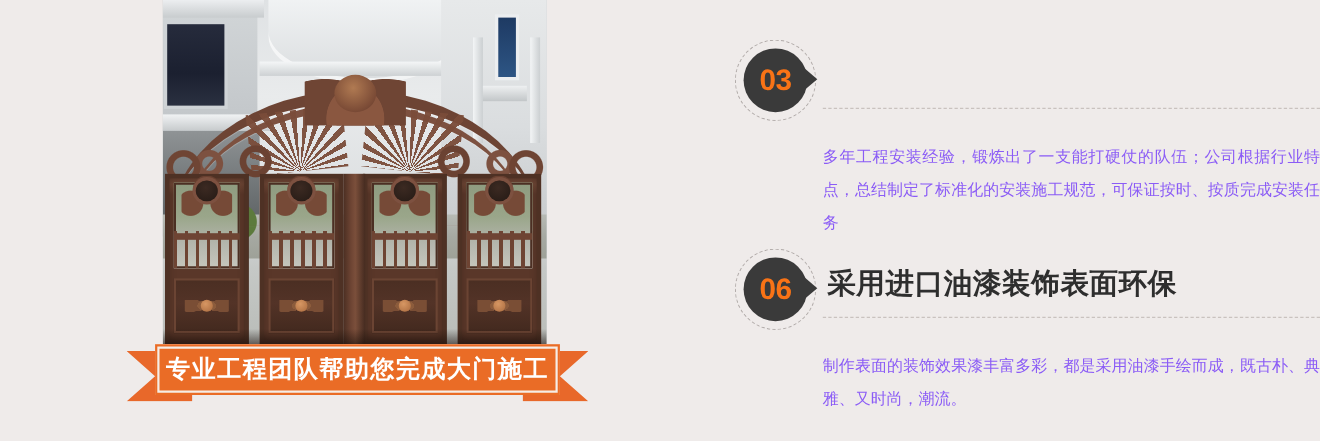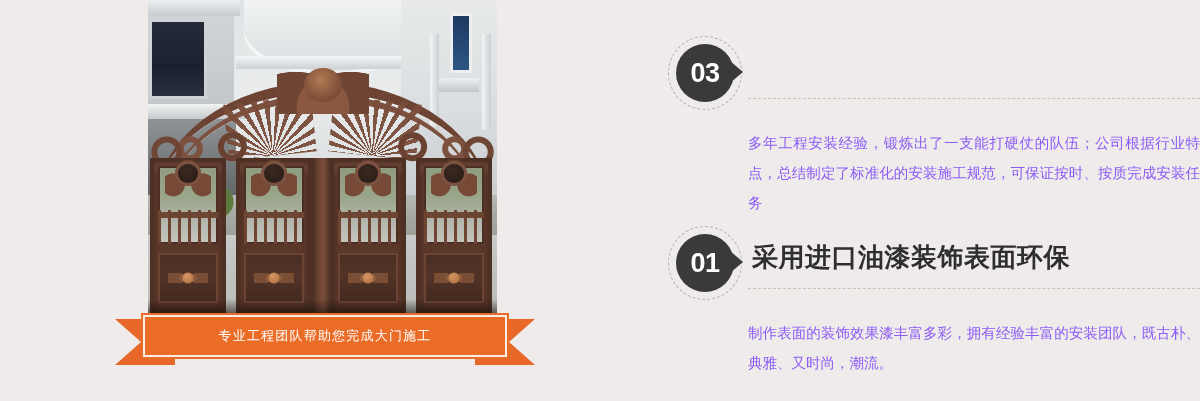--- a/index.html
+++ b/index.html
@@ -247,22 +247,22 @@
   }
   .ribbon-main {
     position: absolute; left: 26px; top: 0;
     width: 368px; height: 46px;
     background: #ea6c26;
     box-shadow: inset 0 0 0 2px #ea6c26, inset 0 0 0 4px #f5ede6;
     display: flex; align-items: center; justify-content: center;
   }
   .ribbon-text {
     color: #ffffff;
-    font-size: 13px;
-    font-weight: normal;
+    font-size: 22px;
+    font-weight: bold;
     letter-spacing: 1.2px;
     white-space: nowrap;
   }
 
   
   .right-pane {
     position: absolute;
     left: 660px; top: 0;
     width: 540px; height: 401px;
   }
@@ -286,21 +286,21 @@
     box-sizing: border-box;
   }
   .badge {
     position: absolute; left: 16px; top: 12px;
     width: 58px; height: 58px;
     border-radius: 50%;
     background: #3a3a3a;
     display: flex; align-items: center; justify-content: center;
   }
   .badge-num {
-    color: #ffffff;
+    color: #f97316;
     font-size: 27px;
     font-weight: bold;
     letter-spacing: -.5px;
     line-height: 1;
   }
   .badge-pointer {
     position: absolute; left: 70px; top: 29px;
     width: 0; height: 0;
     border-top: 11px solid transparent;
     border-bottom: 11px solid transparent;
@@ -433,22 +433,22 @@
       <div class="badge-pointer"></div>
       <div class="divider"></div>
     </div>
     <p class="feature-body">多年工程安装经验，锻炼出了一支能打硬仗的队伍；公司根据行业特点，总结制定了标准化的安装施工规范，可保证按时、按质完成安装任务</p>
   </div>
 
   <div class="feature f2">
     <div class="feature-head">
       <div class="badge-ring"></div>
       <div class="badge">
-        <span class="badge-num">01</span>
+        <span class="badge-num">06</span>
       </div>
       <div class="badge-pointer"></div>
       <div class="feature-title">采用进口油漆装饰表面环保</div>
       <div class="divider"></div>
     </div>
-    <p class="feature-body">制作表面的装饰效果漆丰富多彩，拥有经验丰富的安装团队，既古朴、典雅、又时尚，潮流。</p>
+    <p class="feature-body">制作表面的装饰效果漆丰富多彩，都是采用油漆手绘而成，既古朴、典雅、又时尚，潮流。</p>
   </div>
 
 </div>
 
 </body></html>

